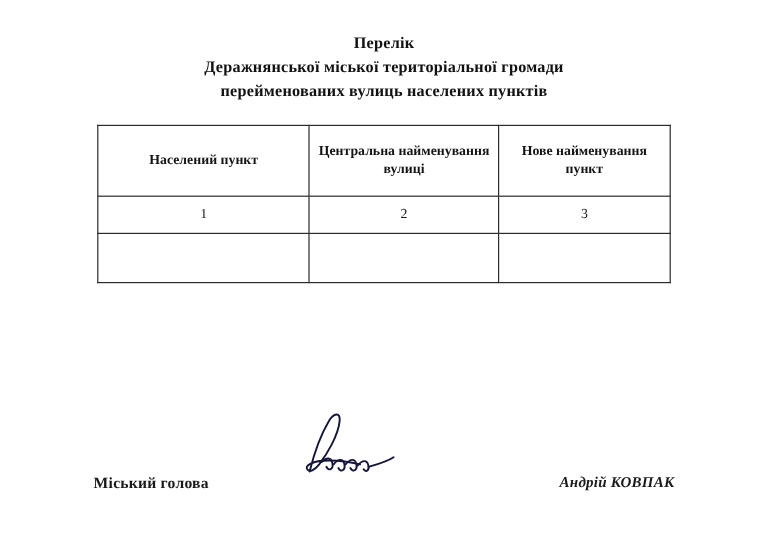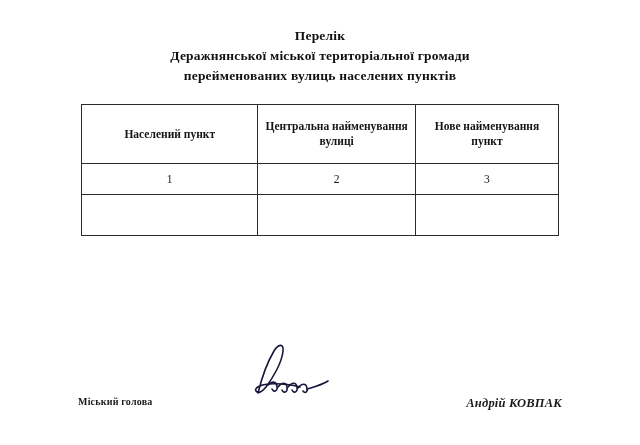--- a/index.html
+++ b/index.html
@@ -85,21 +85,21 @@
     left: 0;
     right: 0;
     bottom: 8px;
     display: flex;
     justify-content: space-between;
     padding: 0 78px;
     box-sizing: border-box;
   }
   .sig-label {
     font-weight: bold;
-    font-size: 10px;
+    font-size: 13px;
     letter-spacing: 0.2px;
   }
   .sig-name {
     font-weight: bold;
     font-size: 12.5px;
     letter-spacing: 0.2px;
     font-style: italic;
   }
   .sig-mark {
     position: absolute;

